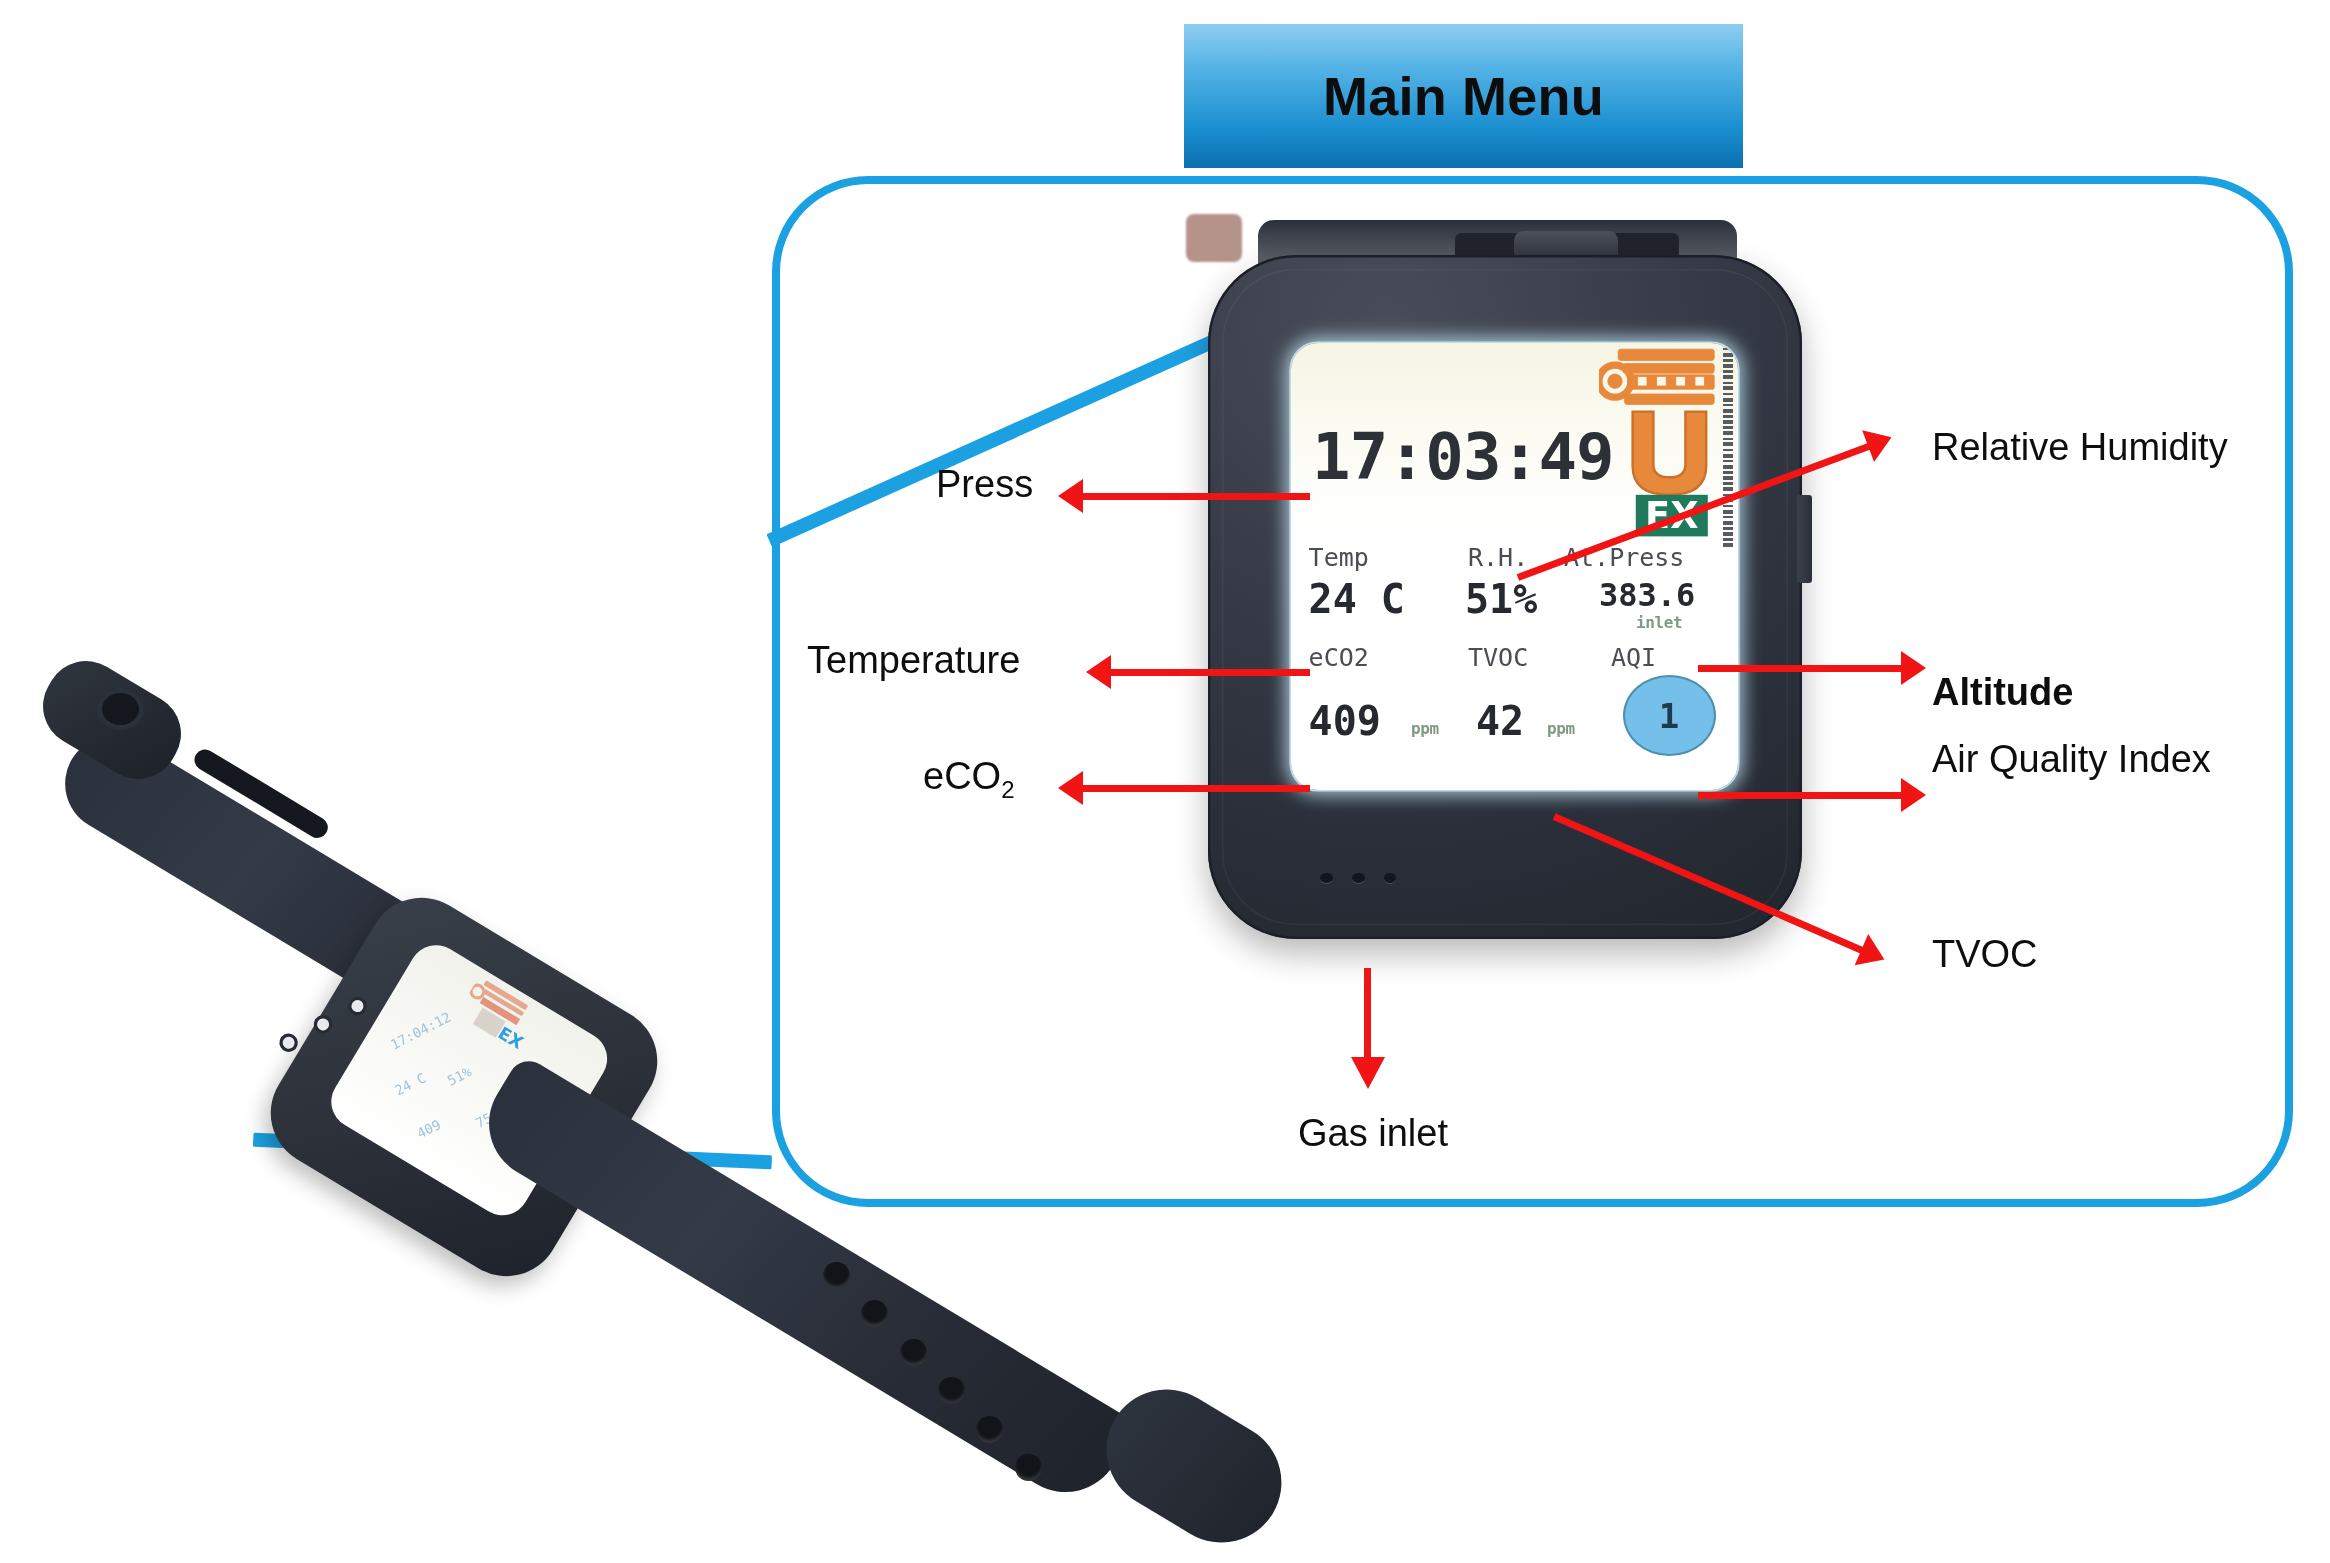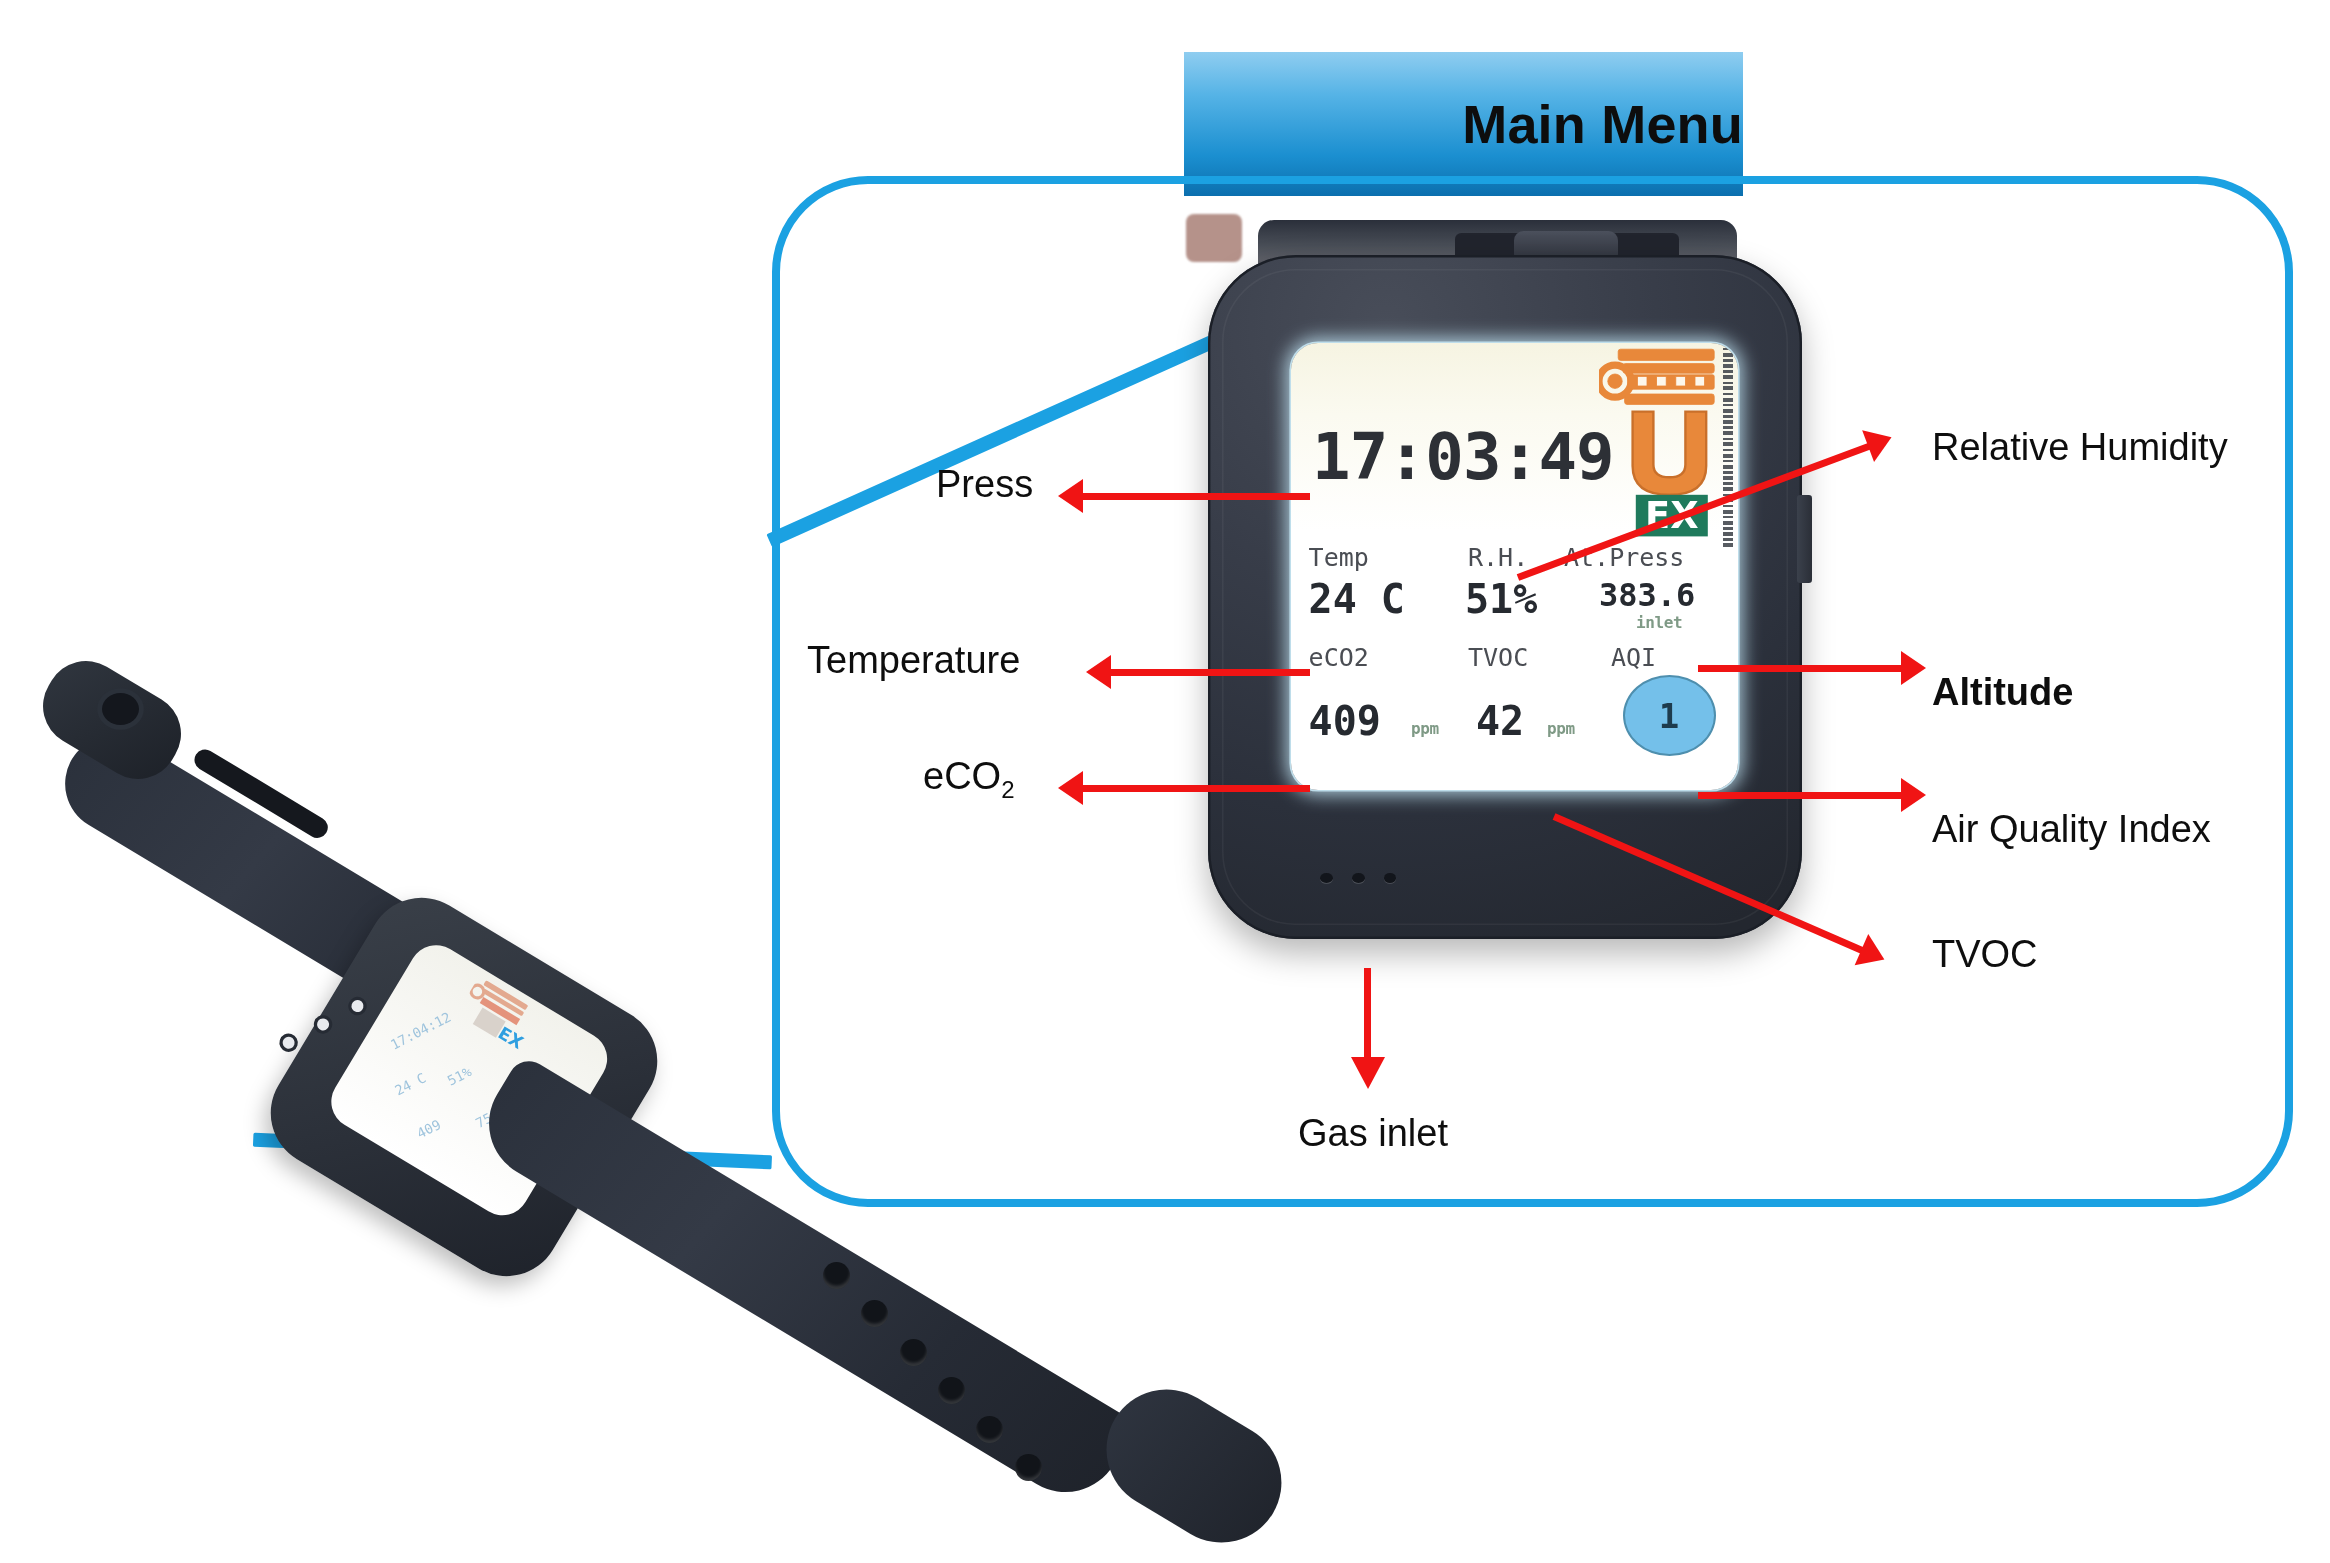--- a/index.html
+++ b/index.html
@@ -8,21 +8,21 @@
     width:2330px;height:1563px;position:relative;overflow:hidden;
     font-family:"Liberation Sans",sans-serif;
     -webkit-font-smoothing:antialiased;
   }
   .stage{position:absolute;inset:0;}
 
   
   #title-banner{
     position:absolute;left:1184px;top:24px;width:559px;height:144px;
     background:linear-gradient(to bottom,#8fcdf0 0%,#55b3e6 30%,#1b8fd0 72%,#0b6fae 100%);
-    display:flex;align-items:center;justify-content:flex-end;margin-top:28px;
+    display:flex;align-items:center;justify-content:center;
   }
   #title-banner .t{
     font-size:54px;font-weight:bold;color:#0d0d0d;letter-spacing:0.2px;
     font-family:"Liberation Sans",sans-serif;
   }
 
   
   #callout-frame{
     position:absolute;left:772px;top:176px;width:1521px;height:1031px;
     border:8.8px solid #1BA1E2;border-radius:96px;background:transparent;
@@ -289,21 +289,21 @@
   </div>
   <div class="arrow left" style="left:1082px;top:785px;width:228px;"></div>
 
   <div class="anno" style="left:1932px;top:426px;text-align:center;">Relative Humidity</div>
   <div class="arrow right" style="left:1518px;top:574px;width:375px;
        transform:rotate(-20.5deg);transform-origin:0 50%;"></div>
 
   <div class="anno" style="left:1932px;top:671px;font-weight:bold;">Altitude</div>
   <div class="arrow right" style="left:1698px;top:665px;width:204px;"></div>
 
-  <div class="anno" style="left:1932px;top:808px;">Air Quality Index</div>
+  <div class="anno" style="left:1932px;top:738px;">Air Quality Index</div>
   <div class="arrow right" style="left:1698px;top:792px;width:204px;"></div>
 
   <div class="anno" style="left:1932px;top:933px;">TVOC</div>
   <div class="arrow right" style="left:1554px;top:813px;width:336px;
        transform:rotate(23.5deg);transform-origin:0 50%;"></div>
 
   <div class="anno" style="left:1298px;top:1112px;">Gas inlet</div>
   <div class="arrow down" style="left:1364px;top:968px;width:7.2px;height:108px;"></div>
 
   <div id="watch-photo-small">

